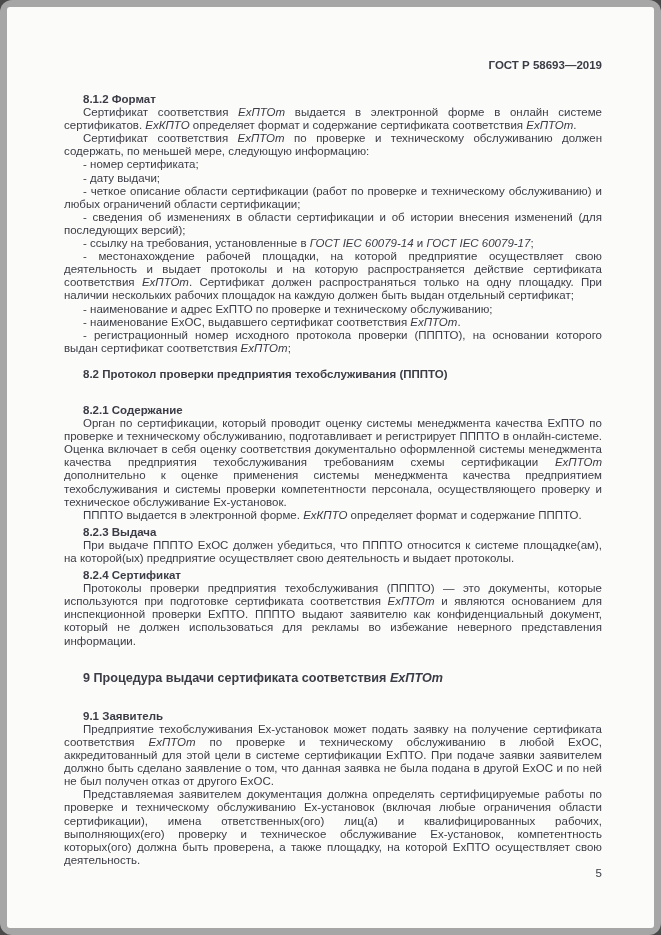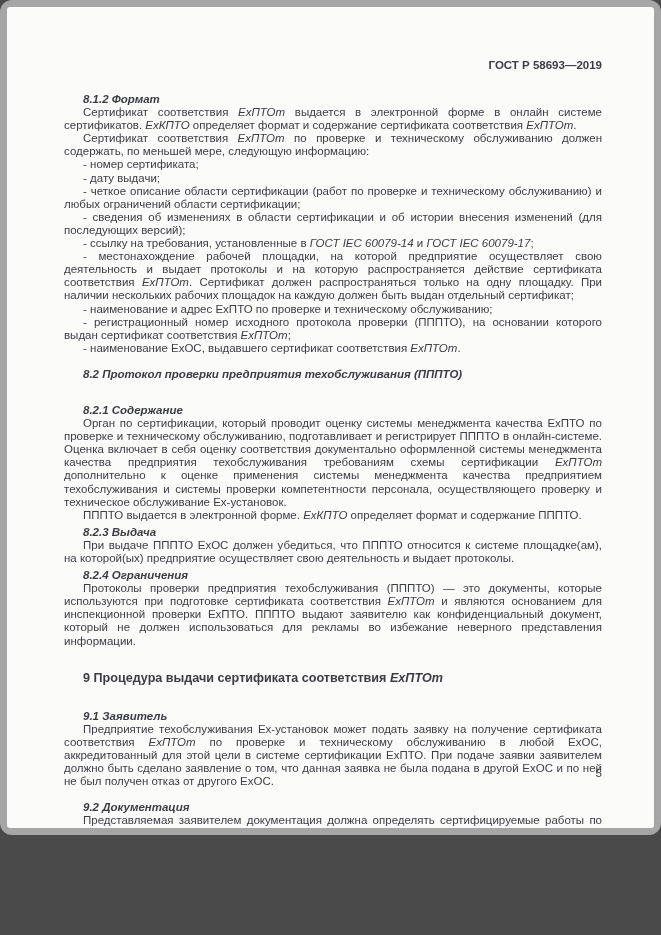--- a/index.html
+++ b/index.html
@@ -2,21 +2,21 @@
 <html><head>
 <meta charset="utf-8">
 <style>
   html, body {
     margin: 0;
     padding: 0;
     background: #4a4a4a;
   }
   .frame {
     width: 661px;
-    height: 835px;
+    height: 935px;
     box-sizing: border-box;
     background: #a6a6a6;
     border-radius: 12px;
     padding: 7px;
     margin: 0 auto;
     position: relative;
   }
   .page {
     width: 100%;
     height: 100%;
@@ -42,21 +42,20 @@
   }
   .content p.block {
     margin: 0;
     text-indent: 19px;
     text-align: justify;
   }
   .content p.heading {
     font-weight: 700;
     text-align: left;
     margin-top: 4px;
-    font-style: italic;
   }
   .content p.section-heading {
     font-weight: 700;
     text-align: left;
     font-size: 12.6px;
     margin-top: 24px;
     margin-bottom: 25px;
   }
   .content p.sb-small  { margin-top: 23px; }
   .content p.sb-medium { margin-top: 13px; }
@@ -79,32 +78,31 @@
         <p class="block heading">8.1.2 Формат</p>
         <p class="block para">Сертификат соответствия <i>ExПТОm</i> выдается в электронной форме в онлайн системе сертификатов. <i>ExКПТО</i> определяет формат и содержание сертификата соответствия <i>ExПТОm</i>.</p>
         <p class="block para">Сертификат соответствия <i>ExПТОm</i> по проверке и техническому обслуживанию должен содержать, по меньшей мере, следующую информацию:</p>
         <p class="block para">- номер сертификата;</p>
         <p class="block para">- дату выдачи;</p>
         <p class="block para">- четкое описание области сертификации (работ по проверке и техническому обслуживанию) и любых ограничений области сертификации;</p>
         <p class="block para">- сведения об изменениях в области сертификации и об истории внесения изменений (для последующих версий);</p>
         <p class="block para">- ссылку на требования, установленные в <i>ГОСТ IEC 60079-14</i> и <i>ГОСТ IEC 60079-17</i>;</p>
         <p class="block para">- местонахождение рабочей площадки, на которой предприятие осуществляет свою деятельность и выдает протоколы и на которую распространяется действие сертификата соответствия <i>ExПТОm</i>. Сертификат должен распространяться только на одну площадку. При наличии нескольких рабочих площадок на каждую должен быть выдан отдельный сертификат;</p>
         <p class="block para">- наименование и адрес ExПТО по проверке и техническому обслуживанию;</p>
+        <p class="block para">- наименование ExОС, выдавшего сертификат соответствия <i>ExПТОm</i>.</p>
         <p class="block para">- регистрационный номер исходного протокола проверки (ПППТО), на основании которого выдан сертификат соответствия <i>ExПТОm</i>;</p>
-        <p class="block para">- наименование ExОС, выдавшего сертификат соответствия <i>ExПТОm</i>.</p>
         <p class="block heading sb-medium">8.2 Протокол проверки предприятия техобслуживания (ПППТО)</p>
         <p class="block heading sb-small">8.2.1 Содержание</p>
         <p class="block para">Орган по сертификации, который проводит оценку системы менеджмента качества ExПТО по проверке и техническому обслуживанию, подготавливает и регистрирует ПППТО в онлайн-системе. Оценка включает в себя оценку соответствия документально оформленной системы менеджмента качества предприятия техобслуживания требованиям схемы сертификации <i>ExПТОm</i> дополнительно к оценке применения системы менеджмента качества предприятием техобслуживания и системы проверки компетентности персонала, осуществляющего проверку и техническое обслуживание Ex-установок.</p>
         <p class="block para">ПППТО выдается в электронной форме. <i>ExКПТО</i> определяет формат и содержание ПППТО.</p>
         <p class="block heading">8.2.3 Выдача</p>
         <p class="block para">При выдаче ПППТО ExОС должен убедиться, что ПППТО относится к системе площадке(ам), на которой(ых) предприятие осуществляет свою деятельность и выдает протоколы.</p>
-        <p class="block heading">8.2.4 Ограничения</p>
+        <p class="block heading">8.2.4 Сертификат</p>
         <p class="block para">Протоколы проверки предприятия техобслуживания (ПППТО) — это документы, которые используются при подготовке сертификата соответствия <i>ExПТОm</i> и являются основанием для инспекционной проверки ExПТО. ПППТО выдают заявителю как конфиденциальный документ, который не должен использоваться для рекламы во избежание неверного представления информации.</p>
         <p class="block section-heading">9 Процедура выдачи сертификата соответствия <i>ExПТОm</i></p>
         <p class="block heading sb-small">9.1 Заявитель</p>
         <p class="block para">Предприятие техобслуживания Ex-установок может подать заявку на получение сертификата соответствия <i>ExПТОm</i> по проверке и техническому обслуживанию в любой ExОС, аккредитованный для этой цели в системе сертификации ExПТО. При подаче заявки заявителем должно быть сделано заявление о том, что данная заявка не была подана в другой ExОС и по ней не был получен отказ от другого ExОС.</p>
-        <p class="block heading sb-medium">9.2 Документация</p>
         <p class="block para">Представляемая заявителем документация должна определять сертифицируемые работы по проверке и техническому обслуживанию Ex-установок (включая любые ограничения области сертификации), имена ответственных(ого) лиц(а) и квалифицированных рабочих, выполняющих(его) проверку и техническое обслуживание Ex-установок, компетентность которых(ого) должна быть проверена, а также площадку, на которой ExПТО осуществляет свою деятельность.</p>
       </div>
 
     <div class="page-num">5</div>
   </div>
 </div>
 
 </body></html>

